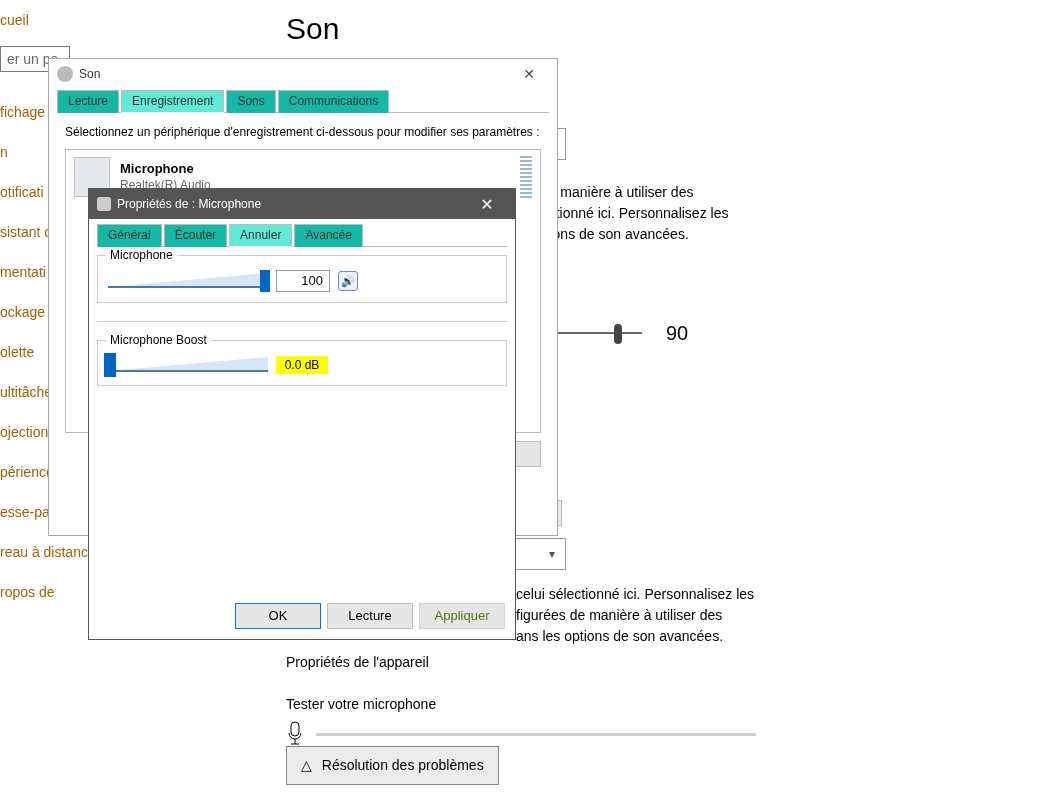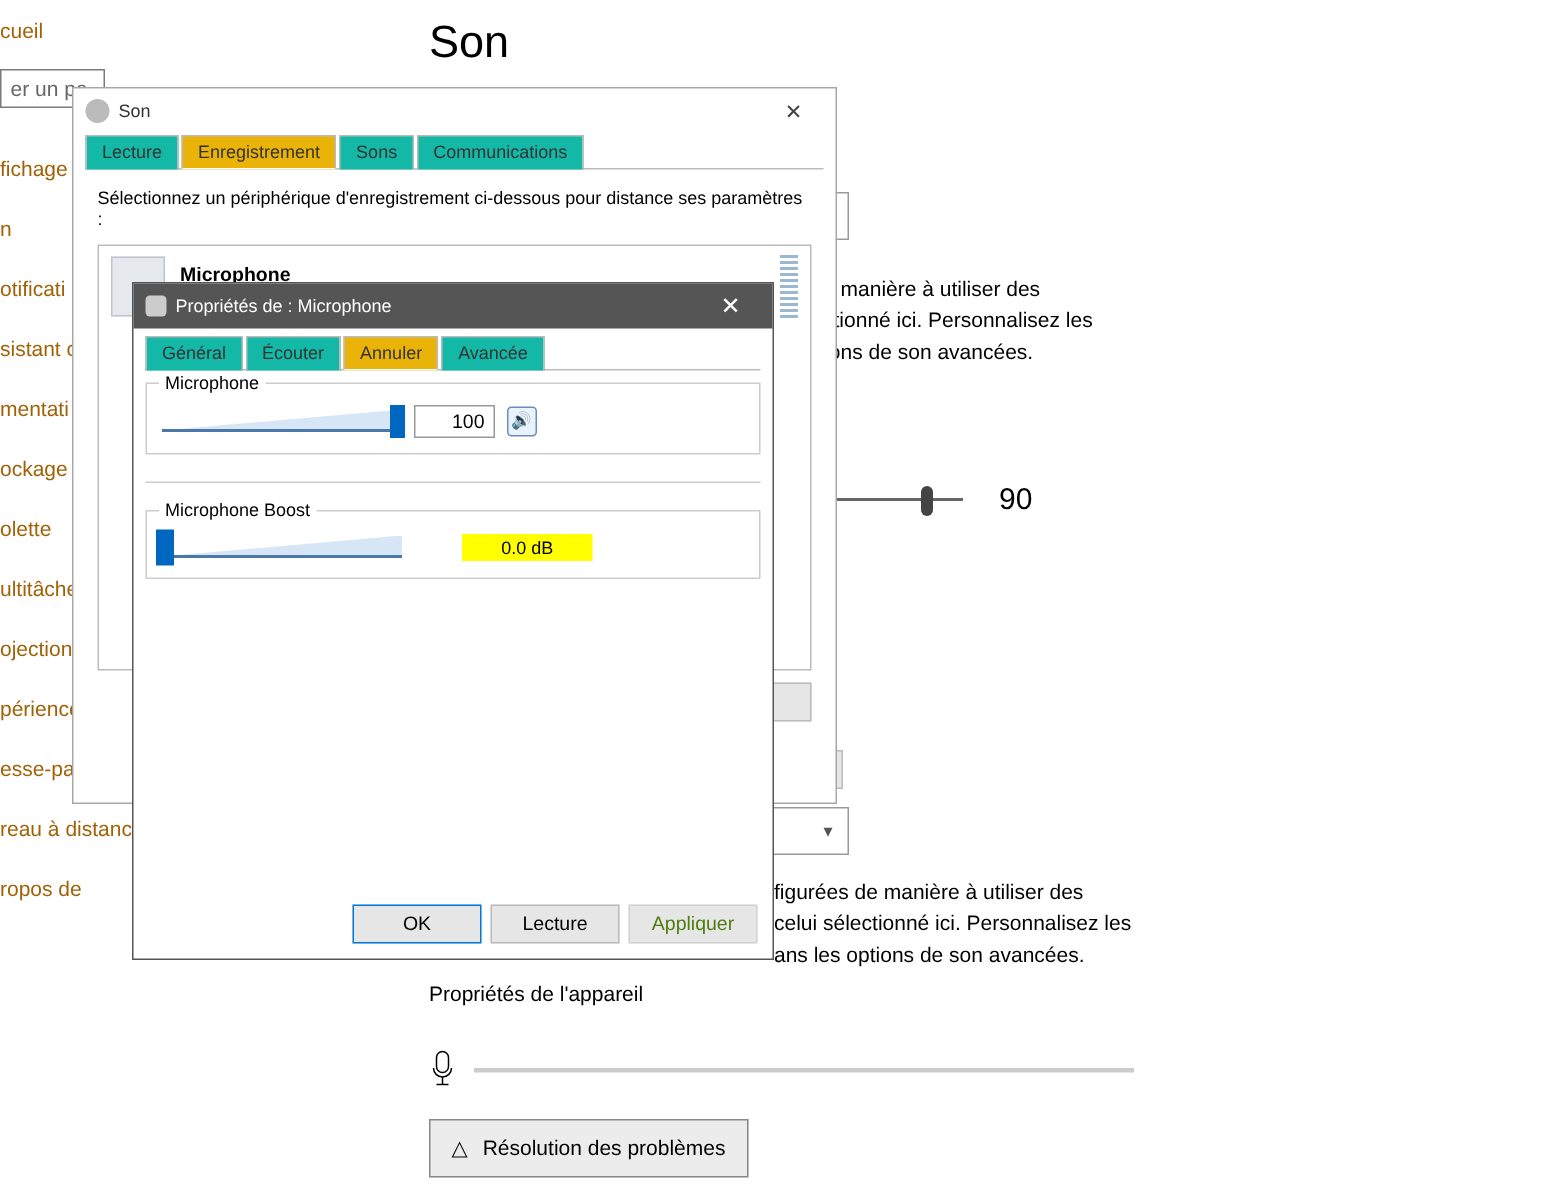--- a/index.html
+++ b/index.html
@@ -138,21 +138,21 @@
     background: #14b8a6;
     border: 1px solid #bbb;
     border-bottom: none;
     margin-right: 2px;
     position: relative;
     top: 1px;
     color: #333;
     cursor: default;
   }
   .tab.active {
-    background: #eab308;
+    background: #5eead4;
     border-bottom: 1px solid #fff;
   }
   .instruction {
     font-size: 12px;
     color: #000;
     padding: 12px 8px 10px 8px;
   }
   .device-list {
     margin: 0 8px;
     border: 1px solid #bbb;
@@ -284,26 +284,25 @@
     border:1px solid #6a8bbc;
     background:#eaf2fc;
     border-radius: 3px;
     position: relative;
     font-size: 11px;
     color:#2a5ea8;
     text-align:center;
     line-height:18px;
   }
   .boost-val {
-    width: 87px; height: 18px;
+    width: 52px; height: 18px;
     background: #ffff00;
     font-size: 12px;
     text-align: center;
     line-height: 18px;
-    margin-left: 32px;
   }
   .thin-divider {
     height: 1px;
     background: #ccc;
     margin: 18px 0 4px 0;
   }
   .prop-btnrow {
     position: absolute;
     right: 10px; bottom: 10px;
     display:flex; gap: 6px;
@@ -353,28 +352,29 @@
 </div>
 <div class="bg-block" style="top:500px; left:476px; width:100px;">
   <div class="classic-btn" style="width:48px;overflow:hidden;text-align:right;">quer</div>
 </div>
 <div class="bg-block" style="top:538px;">
   <div class="bg-dropdown">
     <span class="chev">▾</span>
   </div>
 </div>
 <div class="bg-block" style="top:584px; left:516px;">
+  <div> celui sélectionné ici. Personnalisez les</div>
   <div>figurées de manière à utiliser des</div>
-  <div> celui sélectionné ici. Personnalisez les</div>
   <div>ans les options de son avancées.</div>
 </div>
 <div class="bg-block" style="top:652px;">
   <div>Propriétés de l'appareil</div>
 </div>
 <div class="bg-block" style="top:694px;">
+  <div>Tester votre microphone</div>
   <div class="mic-test-row" style="margin-top:6px;">
     <svg width="18" height="26" viewBox="0 0 18 26">
       <rect x="5" y="1" width="8" height="14" rx="4" fill="none" stroke="#000" stroke-width="1"></rect>
       <path d="M3 12 a6 6 0 0 0 12 0" fill="none" stroke="#000" stroke-width="1"></path>
       <line x1="9" y1="18" x2="9" y2="23" stroke="#000" stroke-width="1"></line>
       <line x1="5" y1="23" x2="13" y2="23" stroke="#000" stroke-width="1"></line>
     </svg>
     <div class="mic-testbar"></div>
   </div>
 </div>
@@ -393,21 +393,21 @@
       <span>✕</span>
     </div>
   </div>
   <div class="dlg-body">
     <div class="tabstrip">
       <div class="tab">Lecture</div>
       <div class="tab active">Enregistrement</div>
       <div class="tab">Sons</div>
       <div class="tab">Communications</div>
     </div>
-    <div class="instruction">Sélectionnez un périphérique d'enregistrement ci-dessous pour distance ses paramètres :</div>
+    <div class="instruction">Sélectionnez un périphérique d'enregistrement ci-dessous pour modifier ses paramètres :</div>
     <div class="device-list">
       <div class="device-row">
         <div class="device-icon"></div>
         <div class="device-text">
           <div style="font-weight:600">Microphone</div>
           <div class="device-sub">Realtek(R) Audio</div>
         </div>
         <div class="level-bars"></div>
       </div>
     </div>

